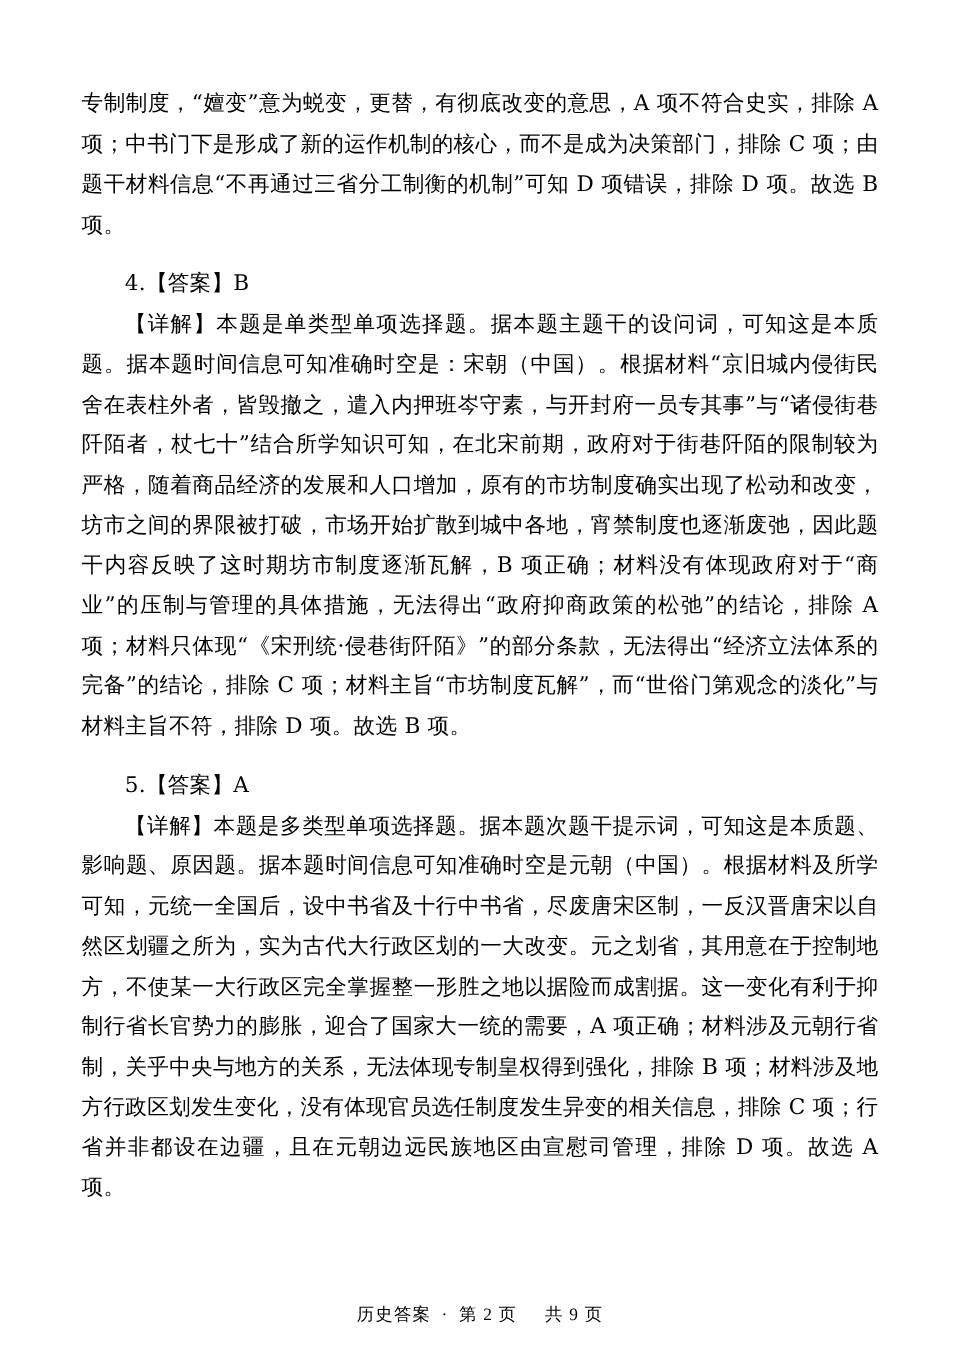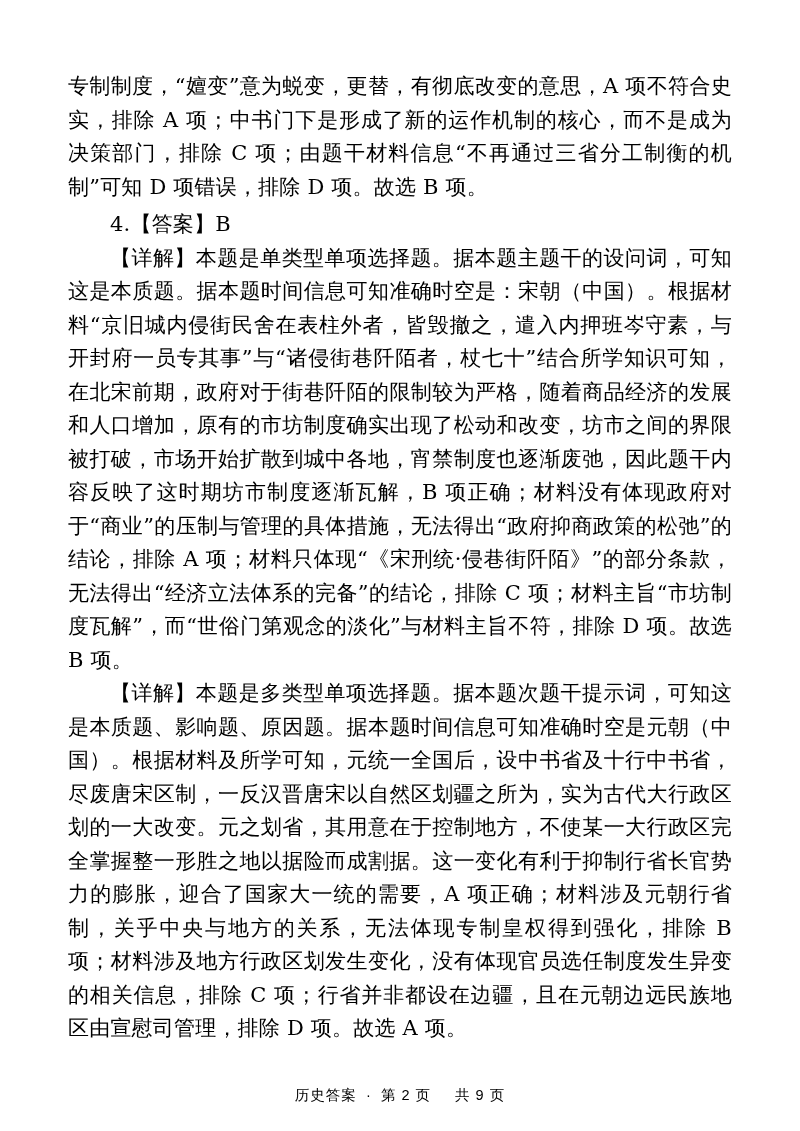--- a/index.html
+++ b/index.html
@@ -18,63 +18,64 @@
   .page {
     position: absolute;
     top: 0;
     left: 0;
     width: 800px;
     height: 1131px;
     box-sizing: border-box;
     padding: 70px 68px 40px 68px;
   }
   .body-text {
-    font-size: 21px;
+    font-size: 18px;
     line-height: 33.5px;
     text-align: justify;
     text-justify: inter-ideograph;
     letter-spacing: 0.2px;
   }
   p {
     margin: 0;
     text-indent: 0;
   }
   p.indent {
     text-indent: 2em;
   }
   .ans-line {
-    margin-top: 4px;
+    margin-top: 16px;
   }
   .footer {
     position: absolute;
     left: 0;
     right: 0;
     bottom: 26px;
     text-align: center;
     font-size: 14.5px;
     letter-spacing: 1px;
-    font-family: Liberation Sans, sans-serif;
+    font-family: Liberation Serif, serif;
   }
   .footer .sep {
     display: inline-block;
     width: 14px;
   }
 </style>
 </head>
 <body>
 
 <div class="page">
   <div class="body-text">
 
     <p class="">专制制度，“嬗变”意为蜕变，更替，有彻底改变的意思，A 项不符合史实，排除 A 项；中书门下是形成了新的运作机制的核心，而不是成为决策部门，排除 C 项；由题干材料信息“不再通过三省分工制衡的机制”可知 D 项错误，排除 D 项。故选 B 项。</p>
 
     <p class="indent ans-line">4.【答案】B</p>
 
     <p class="indent">【详解】本题是单类型单项选择题。据本题主题干的设问词，可知这是本质题。据本题时间信息可知准确时空是：宋朝（中国）。根据材料“京旧城内侵街民舍在表柱外者，皆毁撤之，遣入内押班岑守素，与开封府一员专其事”与“诸侵街巷阡陌者，杖七十”结合所学知识可知，在北宋前期，政府对于街巷阡陌的限制较为严格，随着商品经济的发展和人口增加，原有的市坊制度确实出现了松动和改变，坊市之间的界限被打破，市场开始扩散到城中各地，宵禁制度也逐渐废弛，因此题干内容反映了这时期坊市制度逐渐瓦解，B 项正确；材料没有体现政府对于“商业”的压制与管理的具体措施，无法得出“政府抑商政策的松弛”的结论，排除 A 项；材料只体现“《宋刑统·侵巷街阡陌》”的部分条款，无法得出“经济立法体系的完备”的结论，排除 C 项；材料主旨“市坊制度瓦解”，而“世俗门第观念的淡化”与材料主旨不符，排除 D 项。故选 B 项。</p>
 
+    <p class="indent ans-line">5.【答案】A</p>
 
     <p class="indent">【详解】本题是多类型单项选择题。据本题次题干提示词，可知这是本质题、影响题、原因题。据本题时间信息可知准确时空是元朝（中国）。根据材料及所学可知，元统一全国后，设中书省及十行中书省，尽废唐宋区制，一反汉晋唐宋以自然区划疆之所为，实为古代大行政区划的一大改变。元之划省，其用意在于控制地方，不使某一大行政区完全掌握整一形胜之地以据险而成割据。这一变化有利于抑制行省长官势力的膨胀，迎合了国家大一统的需要，A 项正确；材料涉及元朝行省制，关乎中央与地方的关系，无法体现专制皇权得到强化，排除 B 项；材料涉及地方行政区划发生变化，没有体现官员选任制度发生异变的相关信息，排除 C 项；行省并非都设在边疆，且在元朝边远民族地区由宣慰司管理，排除 D 项。故选 A 项。</p>
 
 
 
   </div>
 </div>
 
 <div class="footer">
   <span>历史答案</span>

